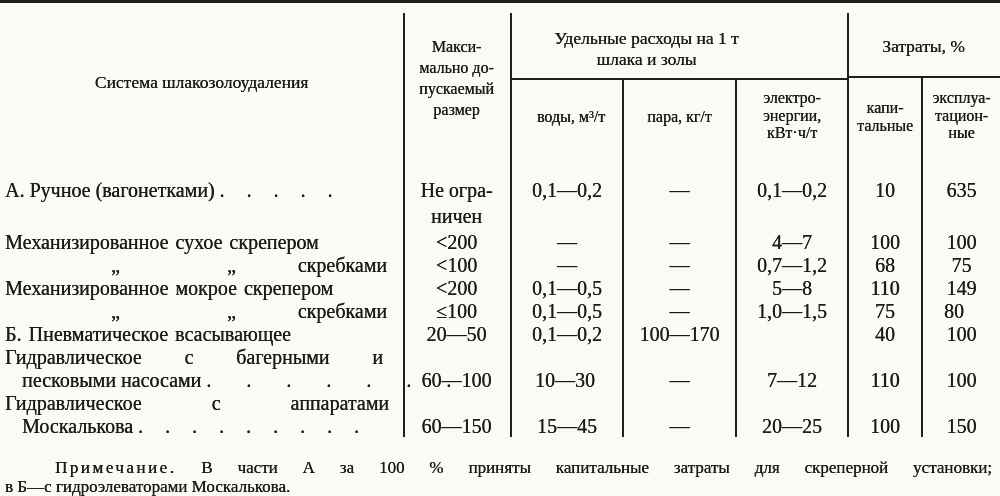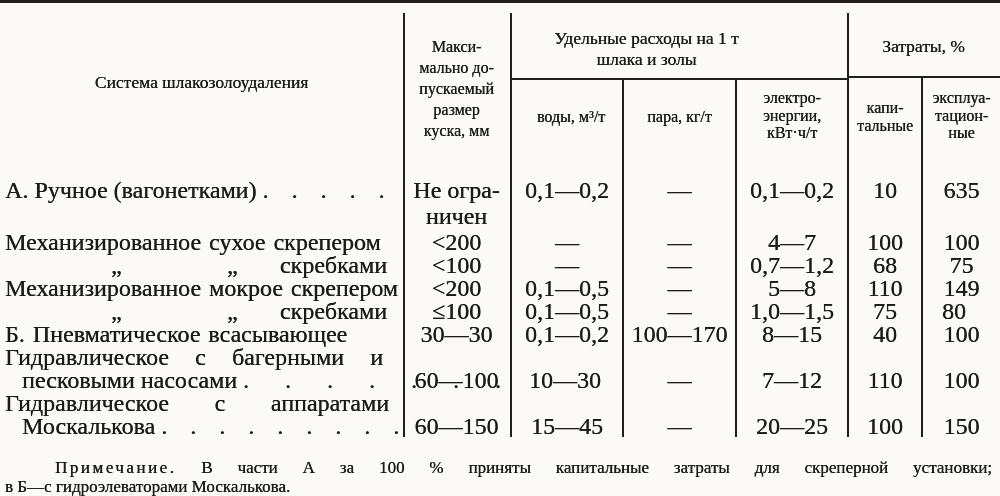--- a/index.html
+++ b/index.html
@@ -7,21 +7,21 @@
     position:relative;width:1000px;height:496px;overflow:hidden;
     background:#fbfaf6;
     font-family:"Liberation Serif","DejaVu Serif",serif;
     color:#1d1b18;
   }
   .t{position:absolute;color:#1d1b18;text-shadow:0.3px 0 0 currentColor;}
   .c{text-align:center;}
   .h16{font-size:16px;line-height:21px;}
   .h16t{font-size:16px;line-height:17.5px;}
   .h17{font-size:17.5px;line-height:21px;}
-  .b20{font-size:24px;line-height:22px;white-space:nowrap;}
+  .b20{font-size:20px;line-height:22px;white-space:nowrap;}
   .vline{position:absolute;width:2px;background:#211f1c;}
   .hline{position:absolute;background:#211f1c;}
   .leader{word-spacing:17px;}
   .leader-wide{word-spacing:30px;}
   .spread{display:flex;justify-content:space-between;}
   .ditto-row{position:absolute;}
   .ditto-row .d1{position:absolute;left:106px;top:0;}
   .ditto-row .d2{position:absolute;left:222px;top:0;}
   .ditto-row .tail{position:absolute;right:12px;top:0;}
   .note1{font-size:17px;line-height:20px;text-align:justify;text-align-last:justify;}
@@ -49,21 +49,20 @@
   <div class="hline" style="left:510px;top:78px;width:339px;height:2px"></div>
   <div class="hline" style="left:847px;top:76px;width:153px;height:2px"></div>
 
   <div class="t h17 c" style="left:0;top:72px;width:403px">Система шлакозолоудаления</div>
 
   <div class="t h16 c" style="left:403px;top:36px;width:107px">
     <div>Макси-</div>
     <div>мально до-</div>
     <div>пускаемый</div>
     <div>размер</div>
-    <div>куска, мм</div>
   </div>
 
   <div class="t h17 c" style="left:512px;top:28px;width:269px">
     <div>Удельные расходы на 1 т</div>
     <div>шлака и золы</div>
   </div>
 
   <div class="t h17 c" style="left:847px;top:36px;width:153px">Затраты, %</div>
 
   <div class="t h16 c" style="left:512px;top:106px;width:118px">воды, м³/т</div>
@@ -129,24 +128,23 @@
     <span class="tail">скребками</span>
   </div>
   <div class="t b20 c" style="left:405px;top:300px;width:103px">≤100</div>
   <div class="t b20 c" style="left:512px;top:300px;width:110px">0,1—0,5</div>
   <div class="t b20 c" style="left:624px;top:300px;width:111px">—</div>
   <div class="t b20 c" style="left:737px;top:300px;width:110px">1,0—1,5</div>
   <div class="t b20 c" style="left:849px;top:300px;width:72px">75</div>
   <div class="t b20 c" style="left:923px;top:300px;width:62px">80</div>
 
   <div class="t b20" style="left:5px;top:323px;width:394px;word-spacing:2px">Б. Пневматическое всасывающее</div>
-  <div class="t b20 c" style="left:405px;top:323px;width:103px">30—30</div>
+  <div class="t b20 c" style="left:405px;top:323px;width:103px">20—50</div>
   <div class="t b20 c" style="left:512px;top:323px;width:110px">0,1—0,2</div>
   <div class="t b20 c" style="left:624px;top:323px;width:111px">100—170</div>
-  <div class="t b20 c" style="left:737px;top:323px;width:110px">8—15</div>
   <div class="t b20 c" style="left:849px;top:323px;width:72px">40</div>
   <div class="t b20 c" style="left:923px;top:323px;width:77px">100</div>
 
   <div class="t b20 spread" style="left:5px;top:346px;width:378px">
     <span>Гидравлическое</span>
     <span>с</span>
     <span>багерными</span>
     <span>и</span>
   </div>
   <div class="t b20" style="left:22px;top:369px;width:380px"><span>песковыми насосами</span> <span class="leader-wide">. . . . . . .</span></div>

